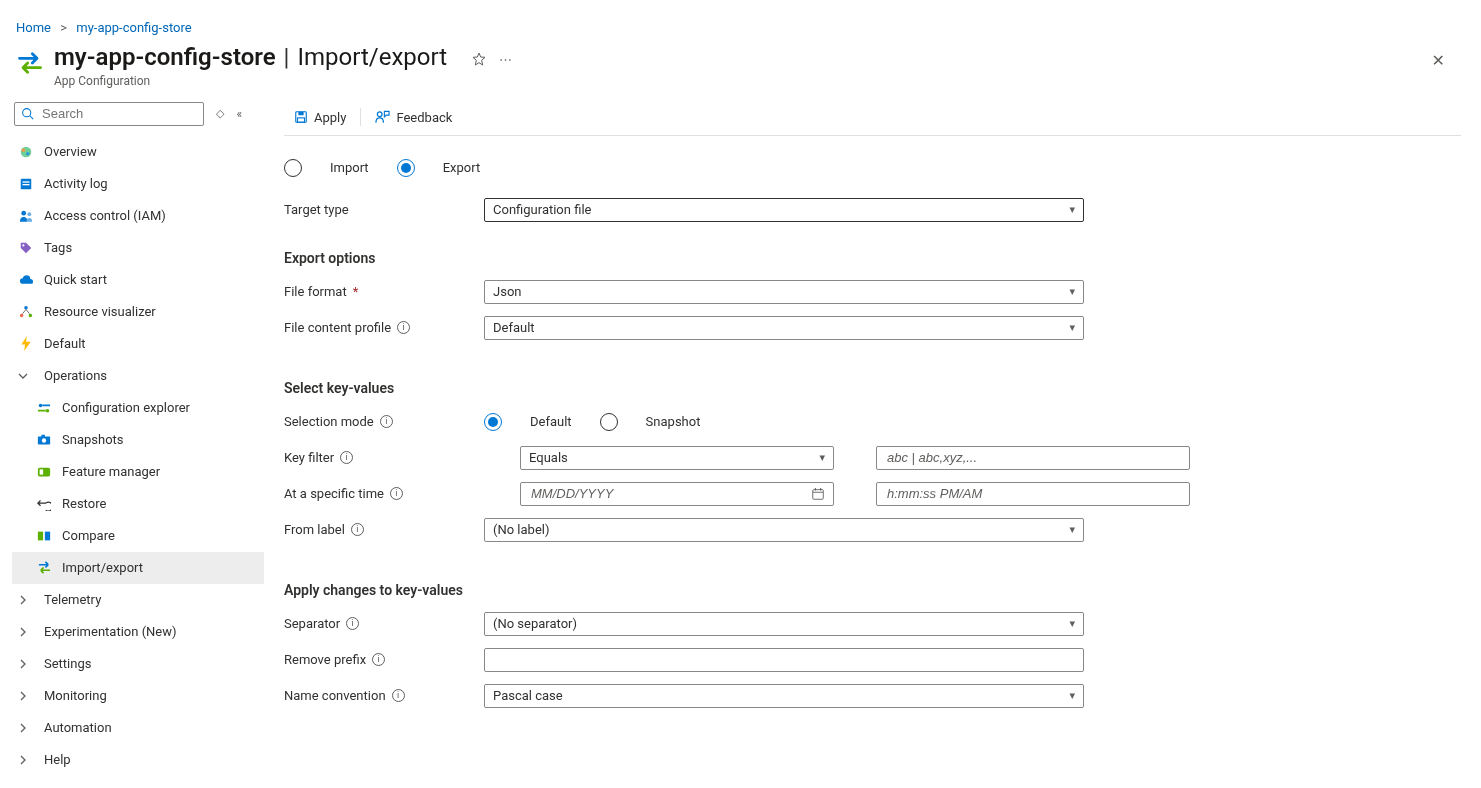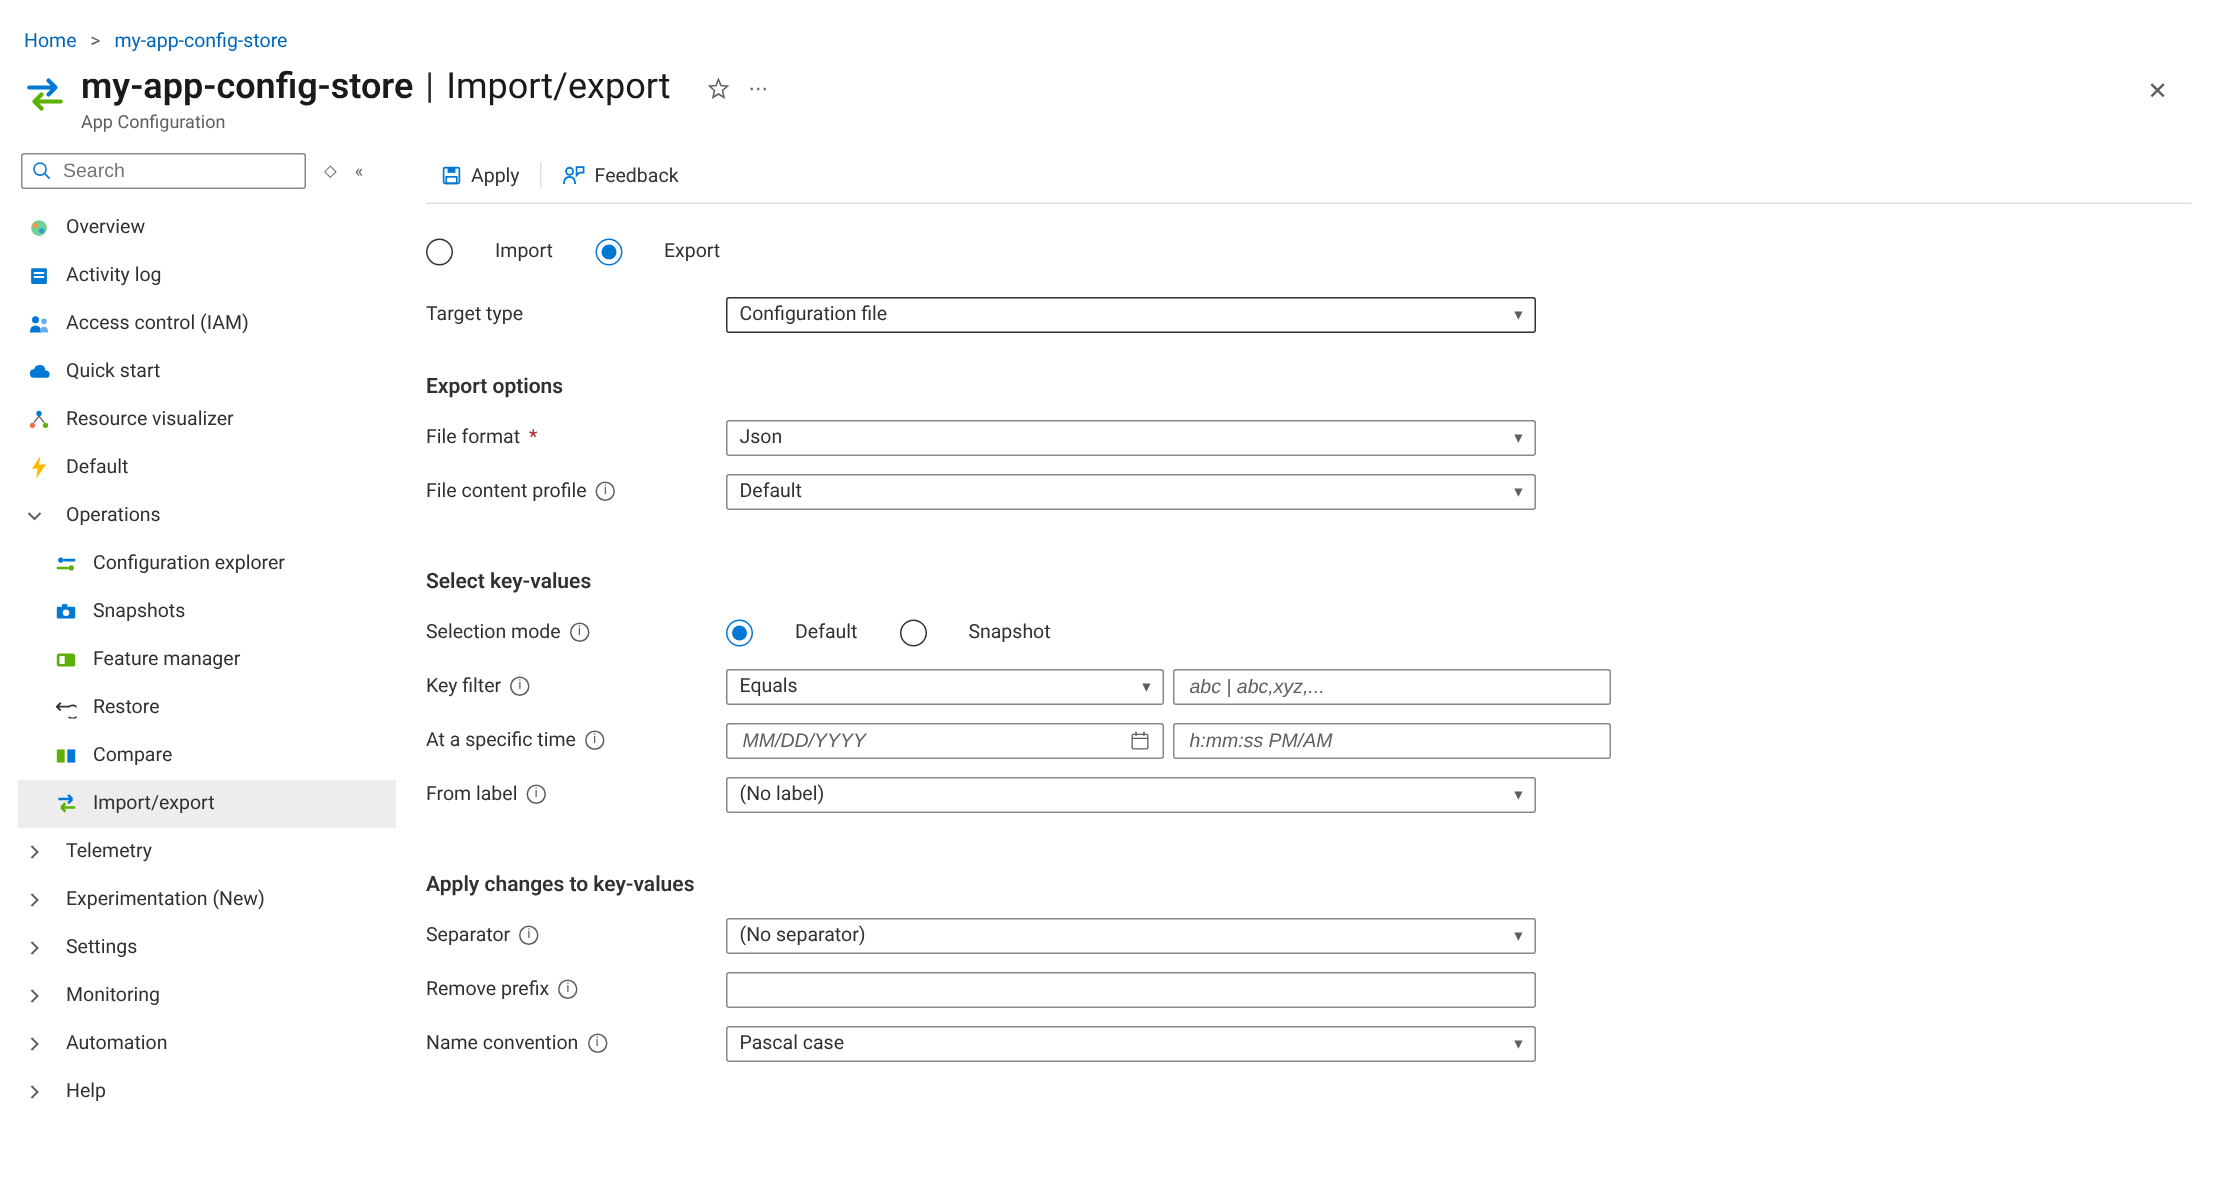--- a/index.html
+++ b/index.html
@@ -202,22 +202,22 @@
     justify-content:space-between;
     gap:8px;
     width:100%;
   }
   .sel.dark { border-color:#323130; }
   .sel .chev-d { color:#605e5c; font-size:11px; }
   .txt input {
     border:none; outline:none; width:100%; font-size:13px; background:transparent;
   }
   .txt .placeholder, .txt input::placeholder { color:#605e5c; font-style:italic; }
-  .half { width: 292px; flex-shrink:0; }
-  .full { width: 540px; }
+  .half { width: 314px; flex-shrink:0;margin-left:36px; }
+  .full { width: 600px; }
   .inline-radio-row { display:flex; gap:28px; align-items:center; }
   svg { display:block; }
 </style>
 </head>
 <body>
 
 <div class="breadcrumb">
   <a href="#">Home</a>
   <span class="sep">&gt;</span>
   <a href="#">my-app-config-store</a>
@@ -293,20 +293,29 @@
             <circle cx="5" cy="4" r="2.5" fill="#0078d4"></circle>
             <path d="M1 13 Q1 8 5 8 Q9 8 9 13" fill="#0078d4"></path>
             <circle cx="11" cy="5" r="2" fill="#69afe5"></circle>
             <path d="M8 13 Q8 9 11 9 Q14 9 14 13" fill="#69afe5"></path>
           </svg>
       </span>
       <span>Access control (IAM)</span>
     </div>
     <div class="nav-item">
       <span class="icon-slot">
+        <svg width="14" height="14" viewBox="0 0 16 16">
+            <path d="M2 2 L8 2 L14 8 L8 14 L2 8 Z" fill="#8661c5"></path>
+            <circle cx="5" cy="5" r="1.2" fill="#fff"></circle>
+          </svg>
+      </span>
+      <span>Tags</span>
+    </div>
+    <div class="nav-item">
+      <span class="icon-slot">
         <svg width="15" height="12" viewBox="0 0 16 12">
             <path d="M4 10 Q1 10 1 7 Q1 4 4 4 Q5 1 8 1 Q12 1 12 5 Q15 5 15 8 Q15 10 13 10 Z" fill="#0078d4"></path>
           </svg>
       </span>
       <span>Quick start</span>
     </div>
     <div class="nav-item">
       <span class="icon-slot">
         <svg width="14" height="14" viewBox="0 0 16 16">
             <circle cx="8" cy="3" r="2" fill="#0078d4"></circle>

